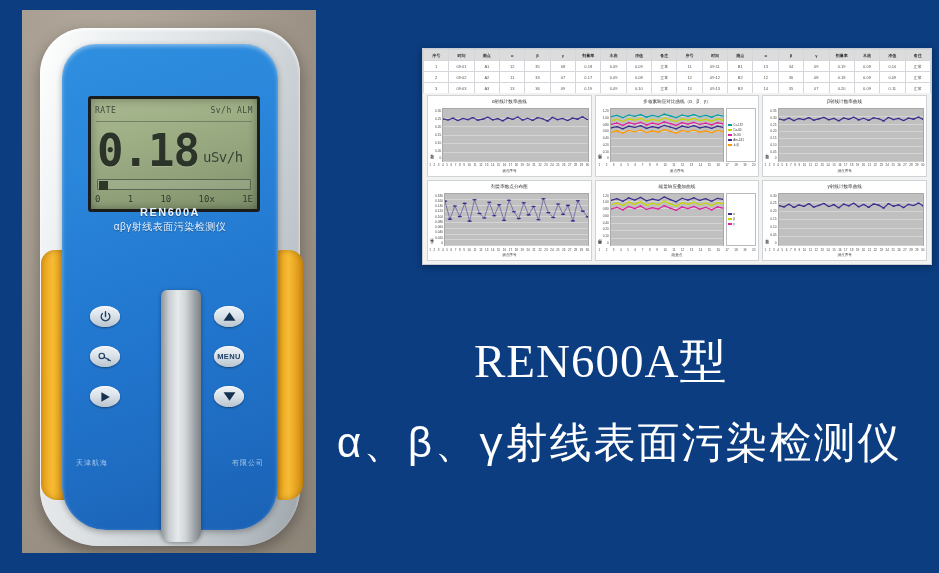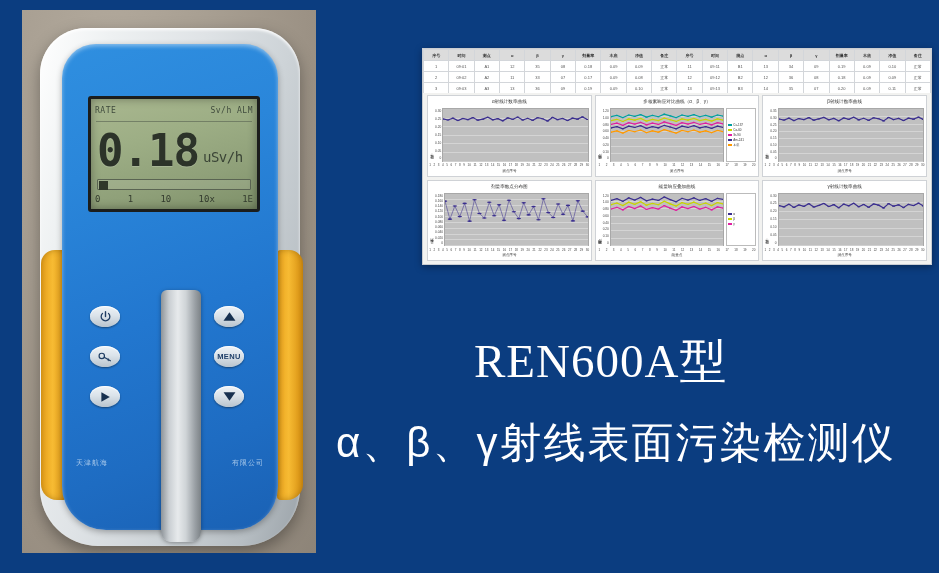--- a/index.html
+++ b/index.html
@@ -177,21 +177,21 @@
   .legend .sw{width:4px;height:2px;flex:0 0 auto;}
 
   
   .title1{
     position:absolute;left:474px;top:330px;
     color:#ffffff;font-family:"Liberation Serif", serif;
     font-size:47px;letter-spacing:1px;white-space:nowrap;
   }
   .title2{
     position:absolute;left:336px;top:415px;
-    color:#ffffff;font-family:Liberation Sans, sans-serif;
+    color:#ffffff;font-family:Liberation Mono, monospace;
     font-size:42px;letter-spacing:2px;white-space:nowrap;
   }
 </style>
 </head>
 <body>
 
 <div id="stage">
 
   <div class="photo">
     <div class="shell"></div>
@@ -217,20 +217,22 @@
       <div class="lcd-scale">
           <span>0</span>
           <span>1</span>
           <span>10</span>
           <span>10x</span>
           <span>1E</span>
         </div>
     </div>
 
     <div class="label-block">
+      <div class="label-model">REN600A</div>
+      <div class="label-desc">αβγ射线表面污染检测仪</div>
     </div>
 
     <div class="metal"></div>
 
     <div class="btn" style="left:68px;top:296px;">
       <span>
         <svg width="13" height="13" viewBox="0 0 24 24">
             <path d="M12 3v9" stroke="#1f3d63" stroke-width="2.6" stroke-linecap="round" fill="none"></path>
             <path d="M6.5 6.2a8 8 0 1 0 11 0" stroke="#1f3d63" stroke-width="2.4" fill="none" stroke-linecap="round"></path>
           </svg>

